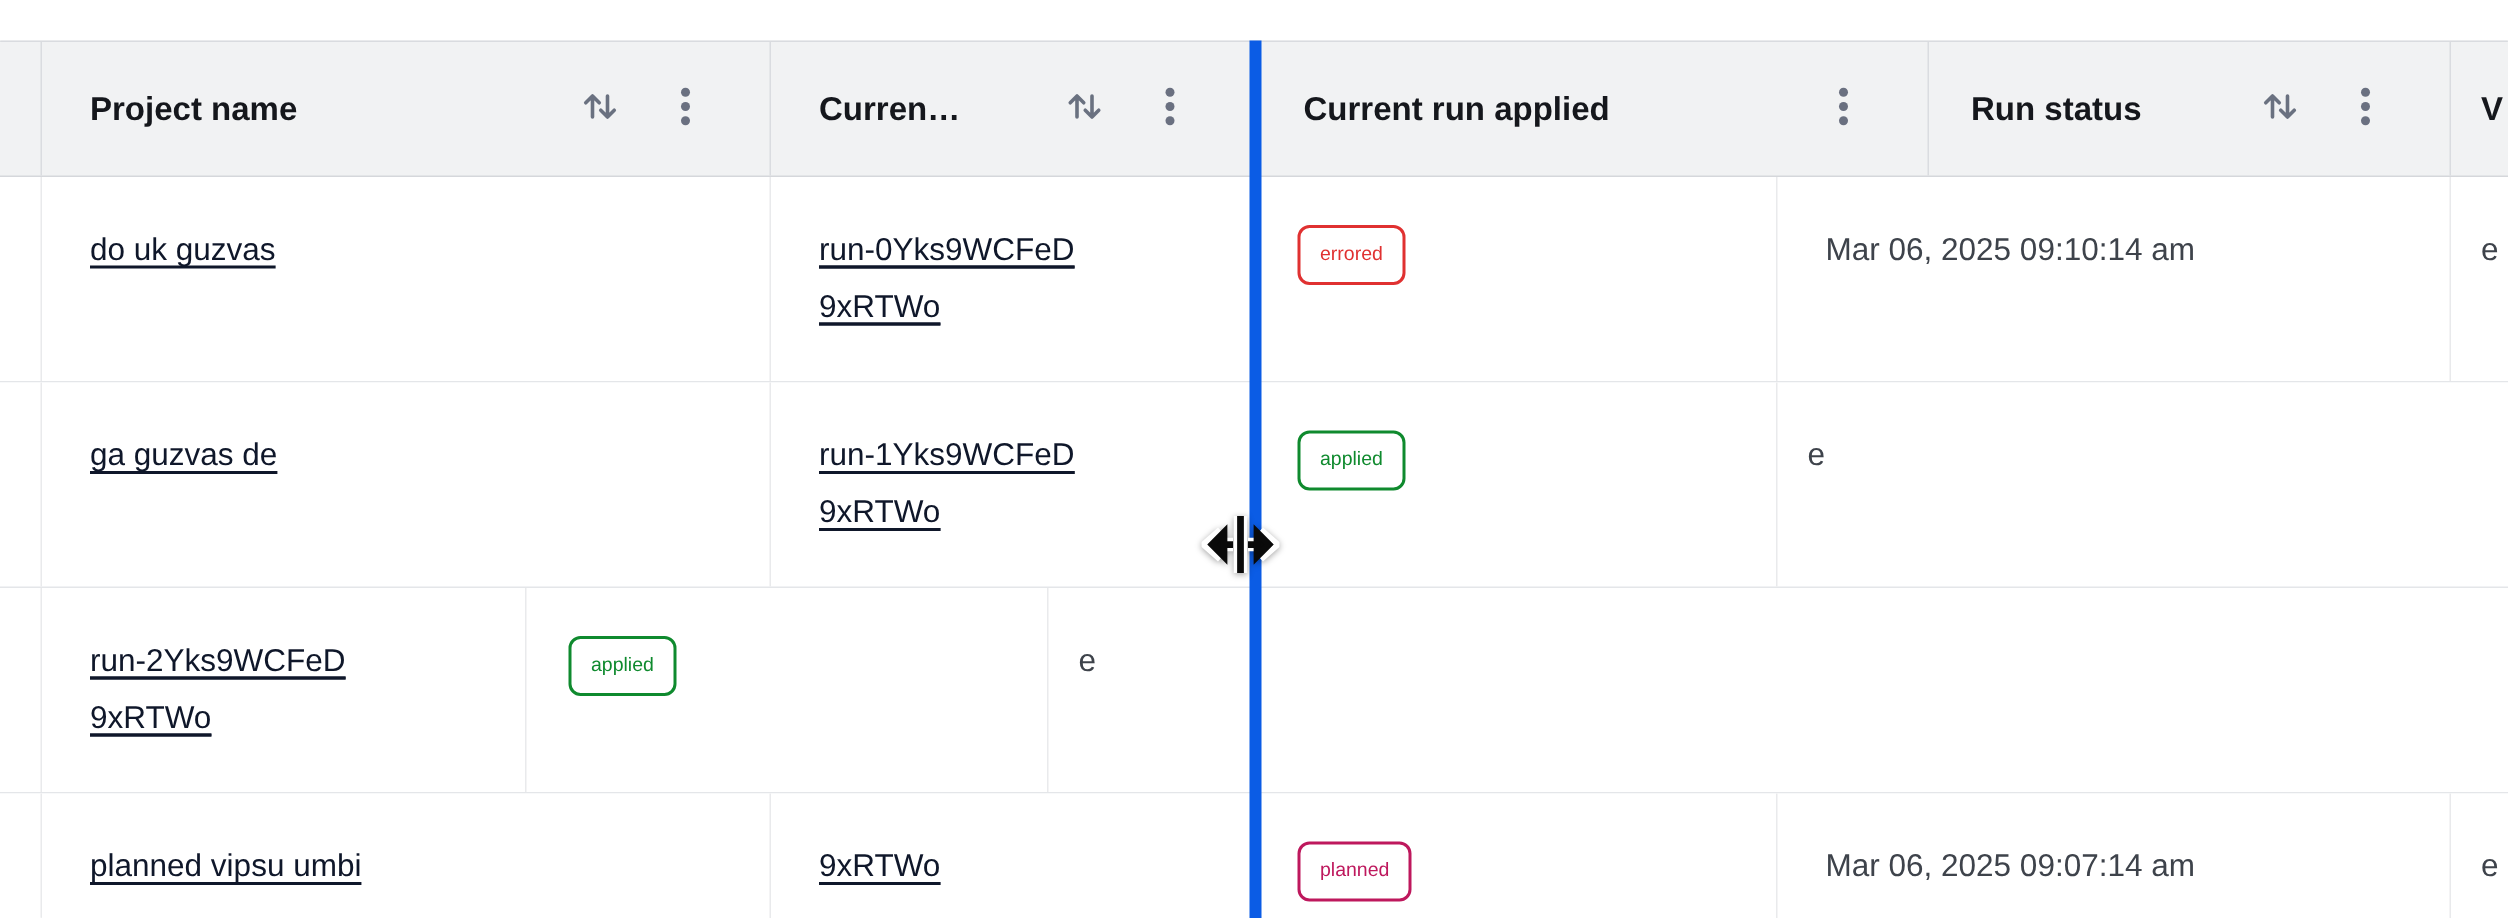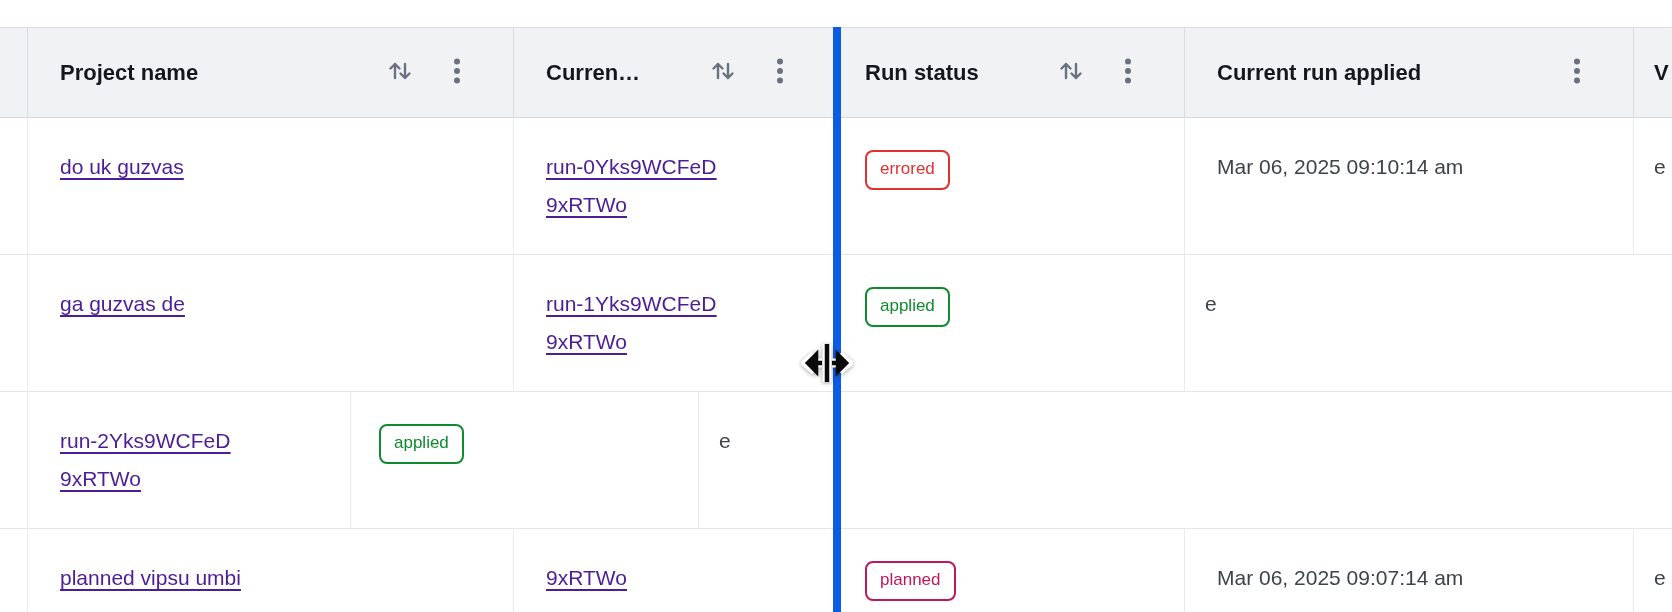--- a/index.html
+++ b/index.html
@@ -43,33 +43,33 @@
 
   
   .c0 { width:28px; flex:none; padding:0; }
   .c1 { width:486px; flex:none; }
   .c2 { width:323px; flex:none; }
   .c3 { width:348px; flex:none; padding-left:28px; }
   .c4 { width:449px; flex:none; }
   .c5 { width:400px; flex:none; }
 
   a.cell-link, a.cell-link span {
-    color:#4c1d95; text-decoration:underline;
+    color:#0f172a; text-decoration:underline;
     text-decoration-thickness:2px; text-underline-offset:4px;
     cursor:pointer;
   }
   a.cell-link span { display:block; }
 
   .status-badge {
     display:inline-block;
     margin-top:2px;
     padding:1px 13px 3px 13px;
     border:2px solid currentColor;
     border-radius:8px;
-    font-size:17px; line-height:32px;
+    font-size:13px; line-height:32px;
     background:#ffffff;
   }
 
   
   .resize-bar {
     position:absolute; left:833px; top:27px; width:8px; height:585px;
     background:#0b5ce5; z-index:5; cursor:col-resize;
   }
   .resize-cursor {
     position:absolute; left:801px; top:337px; z-index:6;
@@ -125,46 +125,46 @@
               <svg width="8" height="28" viewBox="0 0 8 28" fill="#6a7080">
                 <circle cx="4" cy="4.5" r="3"></circle>
                   <circle cx="4" cy="14" r="3"></circle>
                   <circle cx="4" cy="23.5" r="3"></circle>
               </svg>
             </span>
           </button>
         </span>
       </div>
 
+      <div class="hcell c4">
+        <span>Current run applied</span>
+        <span class="hcontrols">
+          <button class="icon-btn" aria-label="column options">
+            <span>
+              <svg width="8" height="28" viewBox="0 0 8 28" fill="#6a7080">
+                <circle cx="4" cy="4.5" r="3"></circle>
+                  <circle cx="4" cy="14" r="3"></circle>
+                  <circle cx="4" cy="23.5" r="3"></circle>
+              </svg>
+            </span>
+          </button>
+        </span>
+      </div>
+
       <div class="hcell c3">
         <span>Run status</span>
         <span class="hcontrols">
           <button class="icon-btn" aria-label="sort">
             <span>
               <svg width="30" height="30" viewBox="0 0 30 30" fill="none" stroke="#6a7180" stroke-width="2.4" stroke-linecap="round" stroke-linejoin="round">
                 <path d="M10 22 V8 M5.5 12.5 L10 8 L14.5 12.5"></path>
                 <path d="M20 8 V22 M15.5 17.5 L20 22 L24.5 17.5"></path>
               </svg>
             </span>
           </button>
-          <button class="icon-btn" aria-label="column options">
-            <span>
-              <svg width="8" height="28" viewBox="0 0 8 28" fill="#6a7080">
-                <circle cx="4" cy="4.5" r="3"></circle>
-                  <circle cx="4" cy="14" r="3"></circle>
-                  <circle cx="4" cy="23.5" r="3"></circle>
-              </svg>
-            </span>
-          </button>
-        </span>
-      </div>
-
-      <div class="hcell c4">
-        <span>Current run applied</span>
-        <span class="hcontrols">
           <button class="icon-btn" aria-label="column options">
             <span>
               <svg width="8" height="28" viewBox="0 0 8 28" fill="#6a7080">
                 <circle cx="4" cy="4.5" r="3"></circle>
                   <circle cx="4" cy="14" r="3"></circle>
                   <circle cx="4" cy="23.5" r="3"></circle>
               </svg>
             </span>
           </button>
         </span>

